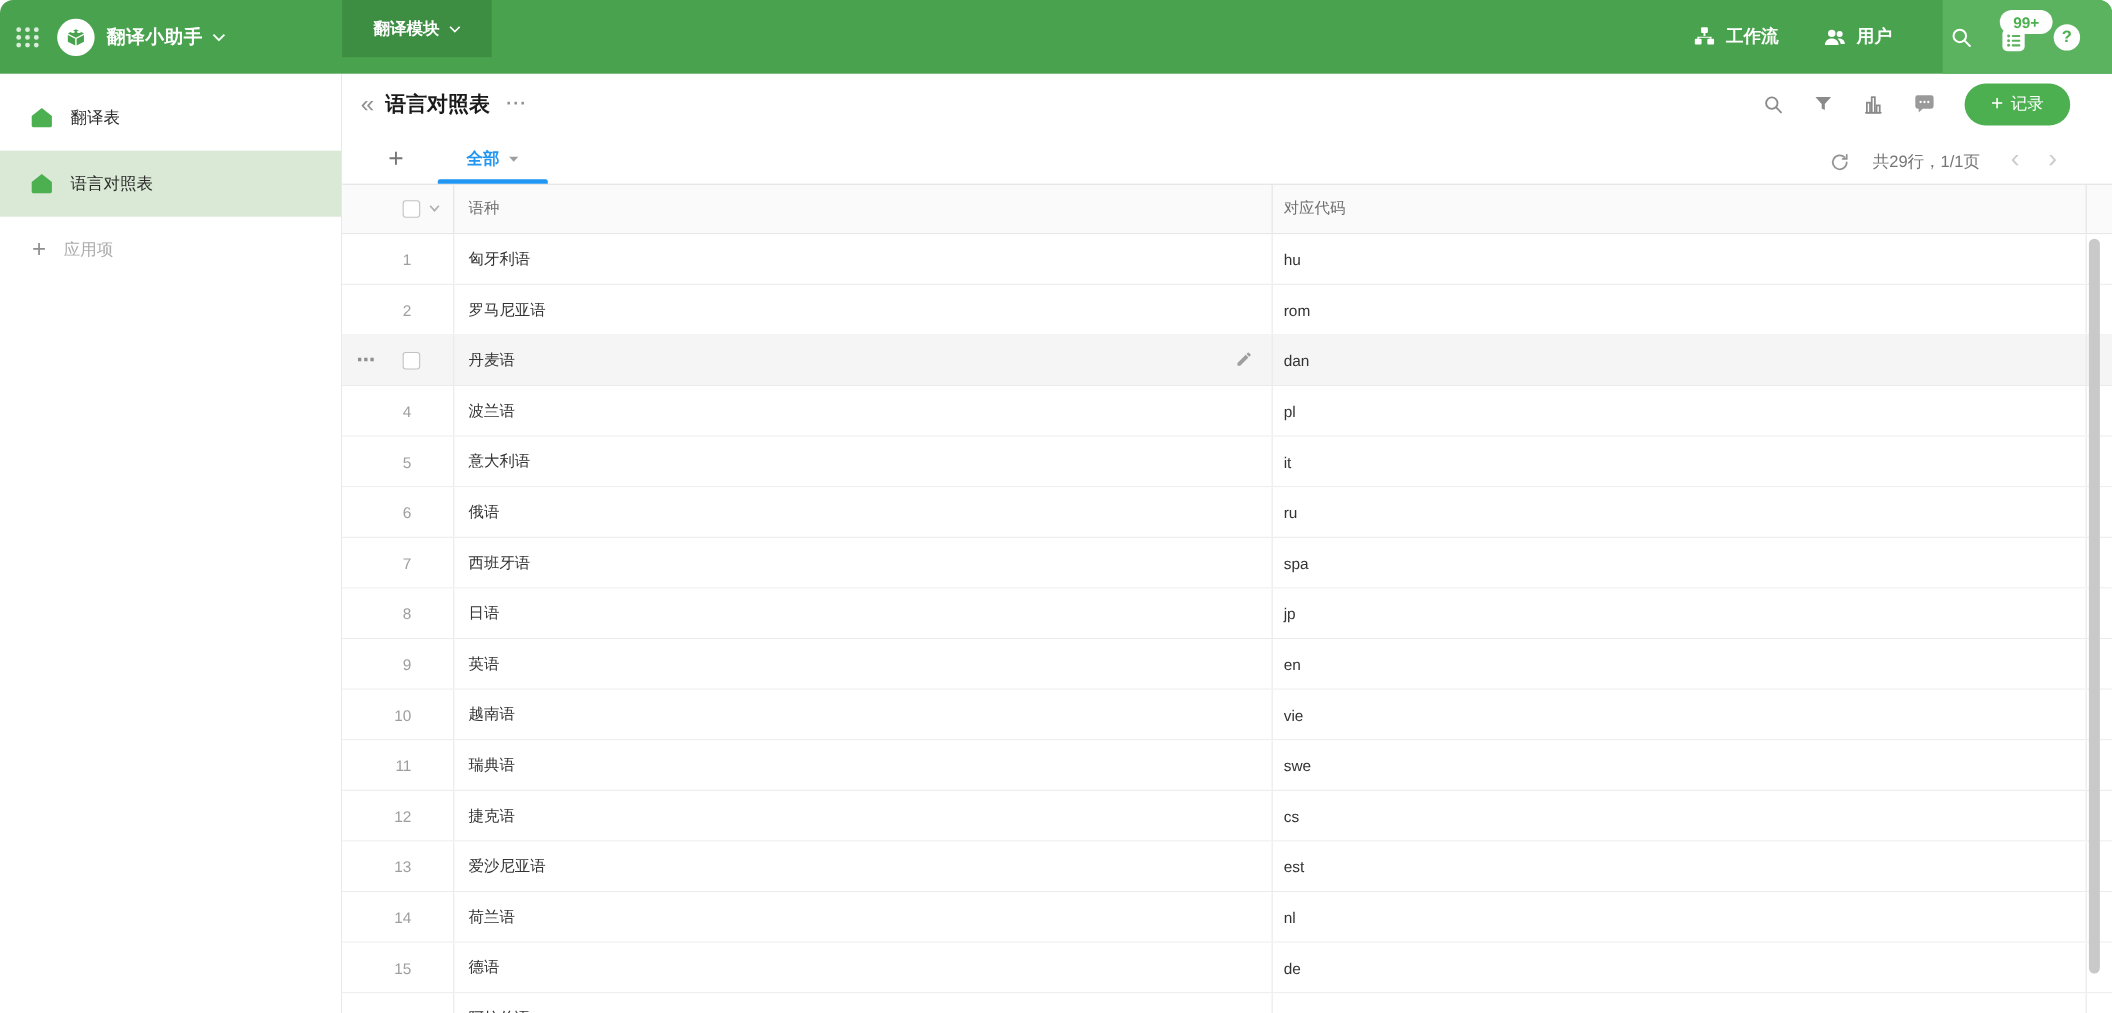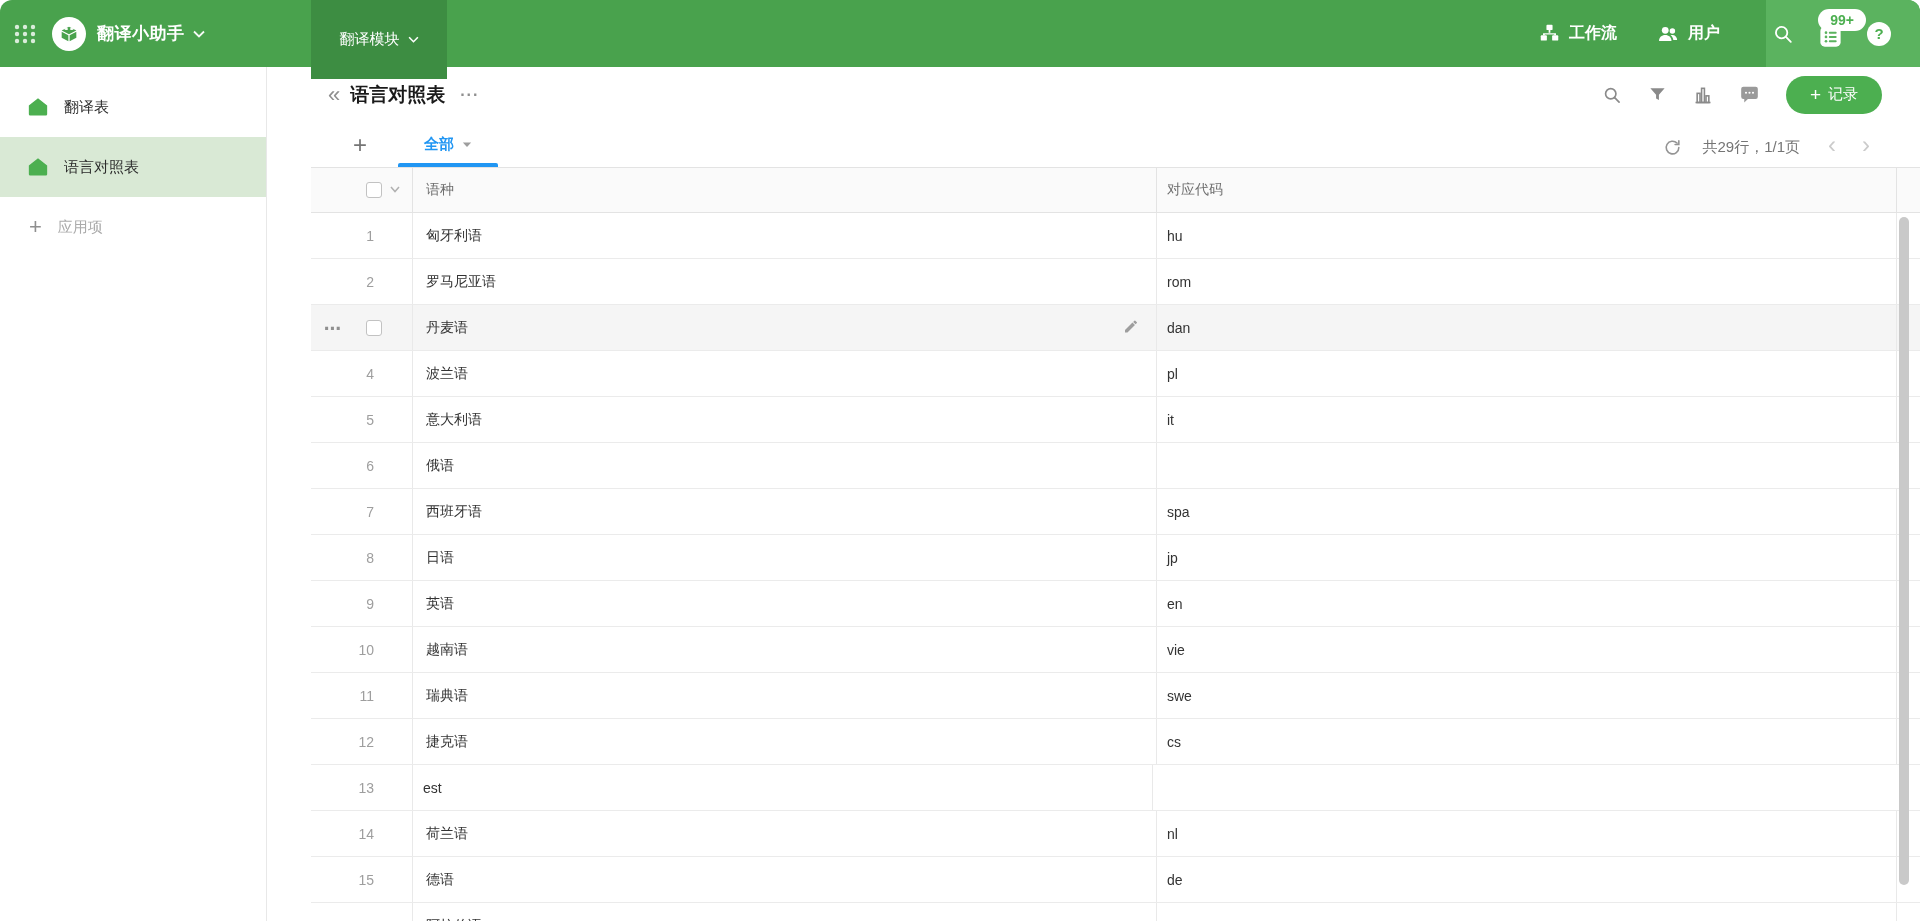--- a/index.html
+++ b/index.html
@@ -7,37 +7,37 @@
   .page { position:relative; width:1920px; height:921px; overflow:hidden; background:#fff;border-radius:12px; }
 
   
   .topbar { position:absolute; top:0; left:0; width:1920px; height:67px; background:#49a24d;
             display:flex; align-items:center; color:#fff; z-index:5; }
   .grid-icon { margin-left:12px; width:26px; height:26px; display:flex; align-items:center; justify-content:center; cursor:pointer; }
   .app-badge { margin-left:14px; width:34px; height:34px; border-radius:50%; background:#fff;
                display:flex; align-items:center; justify-content:center; }
   .app-name { margin-left:11px; font-size:17px; font-weight:bold; letter-spacing:.5px; }
   .tb-caret { margin-left:8px; opacity:.95; display:flex; }
-  .module-tab { position:absolute; left:311px; top:0; width:136px; height:79px; background:#3d8d42;
+  .module-tab { position:absolute; left:311px; top:0; width:136px; height:52px; background:#3d8d42;
                 display:flex; align-items:center; justify-content:center; gap:8px;
-                font-size:15px; font-weight:normal; cursor:pointer; }
+                font-size:15px; font-weight:bold; cursor:pointer; }
   .topbar-nav { margin-left:auto; display:flex; align-items:center; gap:40px; margin-right:46px; }
   .nav-item { display:flex; align-items:center; gap:9px; font-size:16px; font-weight:bold; cursor:pointer; }
   .topbar-zone { width:154px; height:67px; background:#5bb35f; display:flex; align-items:center;
                  padding:0 12px 0 6px; gap:23px; }
   .tb-icon { display:flex; align-items:center; cursor:pointer; }
   .notif-wrap { position:relative; margin-top:6px; }
   .notif-badge { position:absolute; top:-14px; right:-22px; min-width:48px; height:22px; background:#fff;
                  border-radius:12px; color:#4caf50; font-size:14px; font-weight:bold;
                  display:flex; align-items:center; justify-content:center; padding:0 7px; }
   .help-circle { width:24px; height:24px; border-radius:50%; background:#fff; color:#4caf50;
                  font-size:15px; font-weight:bold; display:flex; align-items:center; justify-content:center; cursor:pointer; }
 
   
-  .sidebar { position:absolute; top:67px; left:0; width:267px; height:854px; background:#fff;
+  .sidebar { position:absolute; top:67px; left:0; width:311px; height:854px; background:#fff;
              border-right:1px solid #e8e8e8; padding-top:10px; }
   .side-item { height:60px; display:flex; align-items:center; padding-left:27px; gap:15px;
                font-size:15px; color:#2b2b2b; cursor:pointer; }
   .side-item.active { background:#d9e9d5; }
   .side-add { height:60px; display:flex; align-items:center; padding-left:29px; gap:16px; cursor:pointer; }
   .side-add .plus { font-size:22px; color:#8f8f8f; line-height:1; }
   .side-add .lbl { font-size:15px; color:#ababab; }
 
   
   .main { position:absolute; top:67px; left:311px; width:1609px; height:854px; overflow:hidden; background:#fff; }
@@ -356,20 +356,23 @@
   </div>
         <div class="t-row">
     <div class="cell gutter">
 
       <span class="row-num">6</span>
     </div>
     <div class="cell lang">
       <span>俄语</span>
 
     </div>
+    <div class="cell code">
+      <span>ru</span>
+    </div>
   </div>
         <div class="t-row">
     <div class="cell gutter">
 
       <span class="row-num">7</span>
     </div>
     <div class="cell lang">
       <span>西班牙语</span>
 
     </div>
@@ -439,20 +442,24 @@
 
     </div>
     <div class="cell code">
       <span>cs</span>
     </div>
   </div>
         <div class="t-row">
     <div class="cell gutter">
 
       <span class="row-num">13</span>
+    </div>
+    <div class="cell lang">
+      <span>爱沙尼亚语</span>
+
     </div>
     <div class="cell code">
       <span>est</span>
     </div>
   </div>
         <div class="t-row">
     <div class="cell gutter">
 
       <span class="row-num">14</span>
     </div>

